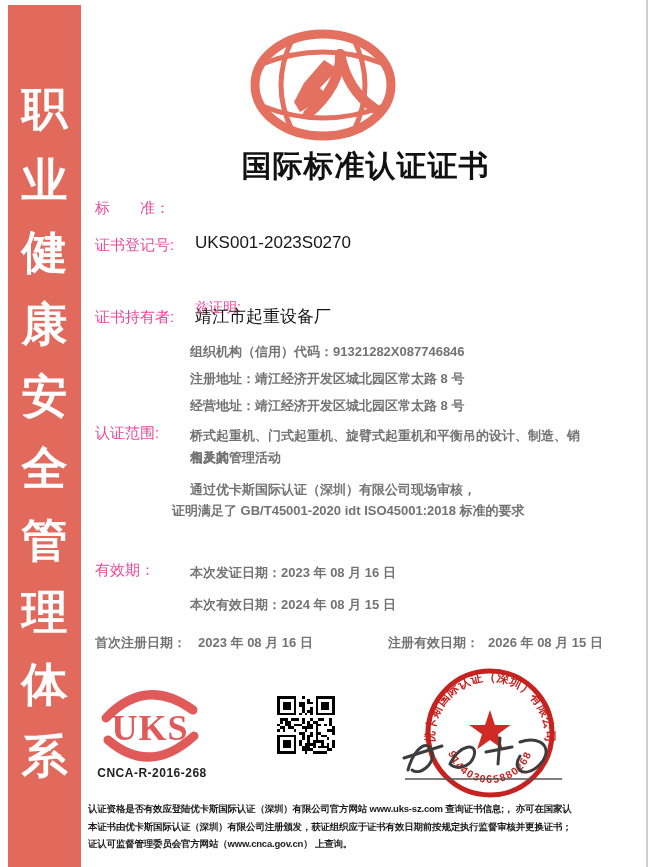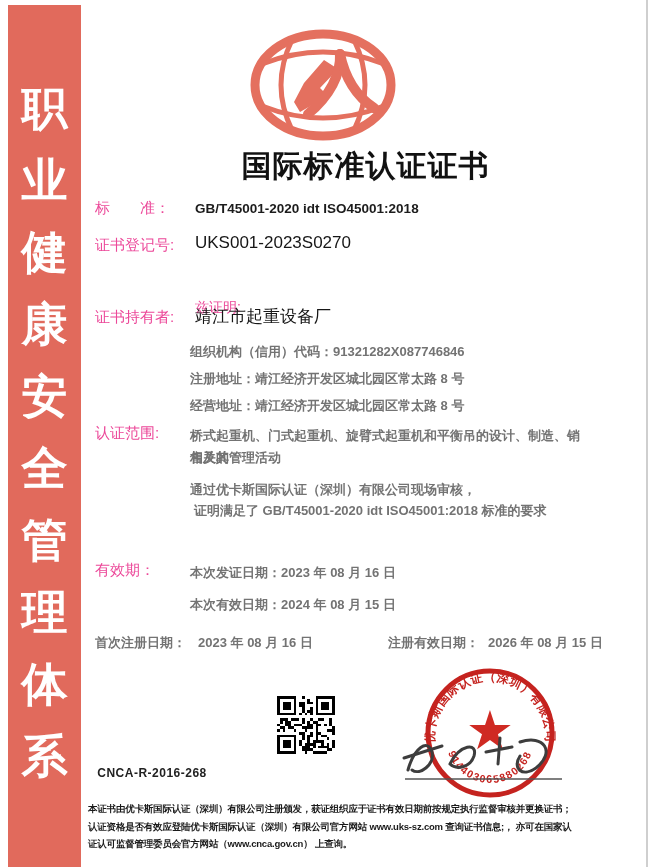--- a/index.html
+++ b/index.html
@@ -64,50 +64,56 @@
       <path d="M106,12 Q128,57 106,102" fill="none" stroke="#e4705f" stroke-width="5"></path>
       <path d="M56,55 L76,32 L90,41 L72,60 L80,68 L52,84 L46,74 Z" fill="#e4705f"></path>
       <path d="M92,26 C93,46 82,68 60,86" fill="none" stroke="#e4705f" stroke-width="10" stroke-linecap="round"></path>
       <path d="M92,26 C97,50 108,68 126,80" fill="none" stroke="#e4705f" stroke-width="10" stroke-linecap="round"></path>
     </svg>
   </div>
 
   <div class="cert-title">国际标准认证证书</div>
 
   <div class="abs lbl" style="left:95px;top:199px;">标　　准：</div>
-  <div class="abs val" style="left:195px;top:201px;">GB/T45001-2020 idt ISO45001:2018</div>
 
   <div class="abs lbl" style="left:95px;top:236px;">证书登记号:</div>
   <div class="abs val-big" style="left:195px;top:233px;">UKS001-2023S0270</div>
 
   <div class="abs lbl" style="left:195px;top:281px;font-size:14px;margin-top:18px;">兹证明:</div>
 
   <div class="abs lbl" style="left:95px;top:308px;">证书持有者:</div>
   <div class="abs val-big" style="left:195px;top:305px;">靖江市起重设备厂</div>
 
   <div class="abs para" style="left:190px;top:341px;">组织机构（信用）代码：91321282X087746846</div>
   <div class="abs para" style="left:190px;top:368px;">注册地址：靖江经济开发区城北园区常太路 8 号</div>
   <div class="abs para" style="left:190px;top:395px;">经营地址：靖江经济开发区城北园区常太路 8 号</div>
 
   <div class="abs lbl" style="left:95px;top:424px;">认证范围:</div>
   <div class="abs para" style="left:190px;top:425px;width:400px;">桥式起重机、门式起重机、旋臂式起重机和平衡吊的设计、制造、销售及其</div>
   <div class="abs para" style="left:190px;top:447px;width:400px;">相关的管理活动</div>
 
   <div class="abs para" style="left:190px;top:479px;width:420px;">通过优卡斯国际认证（深圳）有限公司现场审核，</div>
-  <div class="abs para" style="left:194px;top:500px;width:420px;">证明满足了 GB/T45001-2020 idt ISO45001:2018 标准的要求</div>
+  <div class="abs para" style="left:172px;top:500px;width:420px;">证明满足了 GB/T45001-2020 idt ISO45001:2018 标准的要求</div>
 
   <div class="abs lbl" style="left:95px;top:561px;">有效期：</div>
   <div class="abs para" style="left:190px;top:562px;font-weight:700;">本次发证日期：2023 年 08 月 16 日</div>
   <div class="abs para" style="left:190px;top:594px;font-weight:700;">本次有效日期：2024 年 08 月 15 日</div>
 
   <div class="abs para" style="left:95px;top:632px;font-weight:700;">首次注册日期：</div>
   <div class="abs para" style="left:198px;top:632px;font-weight:700;">2023 年 08 月 16 日</div>
   <div class="abs para" style="left:388px;top:632px;font-weight:700;">注册有效日期：</div>
   <div class="abs para" style="left:488px;top:632px;font-weight:700;">2026 年 08 月 15 日</div>
 
+  <div class="uks-wrap">
+    <svg width="100" height="82" viewBox="0 0 100 82">
+      <path d="M6,34 Q46,-8 93,26" fill="none" stroke="#e05a5a" stroke-width="9" stroke-linecap="round"></path>
+      <path d="M8,56 Q50,92 94,52" fill="none" stroke="#e05a5a" stroke-width="9" stroke-linecap="round"></path>
+      <text x="50" y="56" text-anchor="middle" font-family="Liberation Serif, DejaVu Serif, serif" font-size="36" font-weight="900" fill="#e05a5a" letter-spacing="1">UKS</text>
+    </svg>
+  </div>
   <div class="cnca-code">CNCA-R-2016-268</div>
 
   <div class="qr-wrap">
     <svg id="qr-svg" width="58" height="58" viewBox="0 0 21 21" shape-rendering="crispEdges">
         <rect x="9" y="0" width="1" height="1" fill="#000"></rect>
         <rect x="11" y="1" width="1" height="1" fill="#000"></rect>
         <rect x="8" y="2" width="1" height="1" fill="#000"></rect>
         <rect x="9" y="2" width="1" height="1" fill="#000"></rect>
         <rect x="11" y="2" width="1" height="1" fill="#000"></rect>
         <rect x="12" y="2" width="1" height="1" fill="#000"></rect>
@@ -258,17 +264,17 @@
         <path d="M6,34 L44,22"></path>
         <path d="M52,40 C62,20 80,18 76,32 C72,44 58,46 52,40"></path>
         <path d="M88,28 L114,23 M102,14 L100,40"></path>
         <path d="M122,18 C146,10 158,28 138,44 C124,54 114,44 122,32"></path>
       </g>
       <line x1="7" y1="55" x2="164" y2="55" stroke="#555" stroke-width="1.6"></line>
     </svg>
   </div>
 
   <div class="footer">
+    <div>认证资格是否有效应登陆优卡斯国际认证（深圳）有限公司官方网站 www.uks-sz.com 查询证书信息;， 亦可在国家认</div>
     <div>本证书由优卡斯国际认证（深圳）有限公司注册颁发，获证组织应于证书有效日期前按规定执行监督审核并更换证书；</div>
-    <div>认证资格是否有效应登陆优卡斯国际认证（深圳）有限公司官方网站 www.uks-sz.com 查询证书信息;， 亦可在国家认</div>
     <div>证认可监督管理委员会官方网站（www.cnca.gov.cn） 上查询。</div>
   </div>
 </div>
 
 </body></html>

